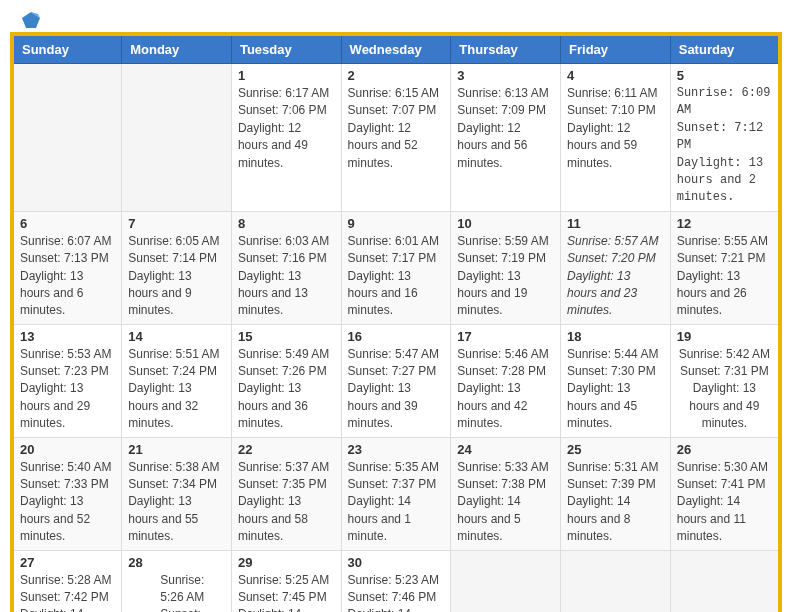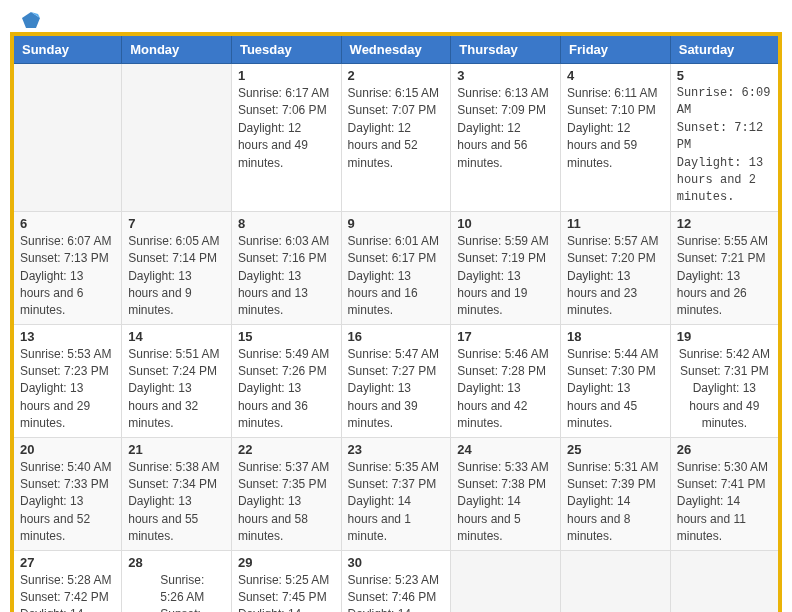--- a/index.html
+++ b/index.html
@@ -180,32 +180,32 @@
         </td>
         <td>
           <span class="day-num">8</span>
           <div class="day-info" style="white-space: pre-line;">Sunrise: 6:03 AM
 Sunset: 7:16 PM
 Daylight: 13 hours and 13 minutes.</div>
         </td>
         <td>
           <span class="day-num">9</span>
           <div class="day-info" style="white-space: pre-line;">Sunrise: 6:01 AM
-Sunset: 6:17 PM
+Sunset: 7:17 PM
 Daylight: 13 hours and 16 minutes.</div>
         </td>
         <td>
           <span class="day-num">10</span>
           <div class="day-info" style="white-space: pre-line;">Sunrise: 5:59 AM
 Sunset: 7:19 PM
 Daylight: 13 hours and 19 minutes.</div>
         </td>
         <td>
           <span class="day-num">11</span>
-          <div class="day-info" style="white-space: pre-line;">Sunrise: 5:57 AM
+          <div class="day-info" style="white-space: pre-line; font-style: italic;">Sunrise: 5:57 AM
 Sunset: 7:20 PM
 Daylight: 13 hours and 23 minutes.</div>
         </td>
         <td>
           <span class="day-num">12</span>
           <div class="day-info" style="white-space: pre-line;">Sunrise: 5:55 AM
 Sunset: 7:21 PM
 Daylight: 13 hours and 26 minutes.</div>
         </td>
       </tr>

